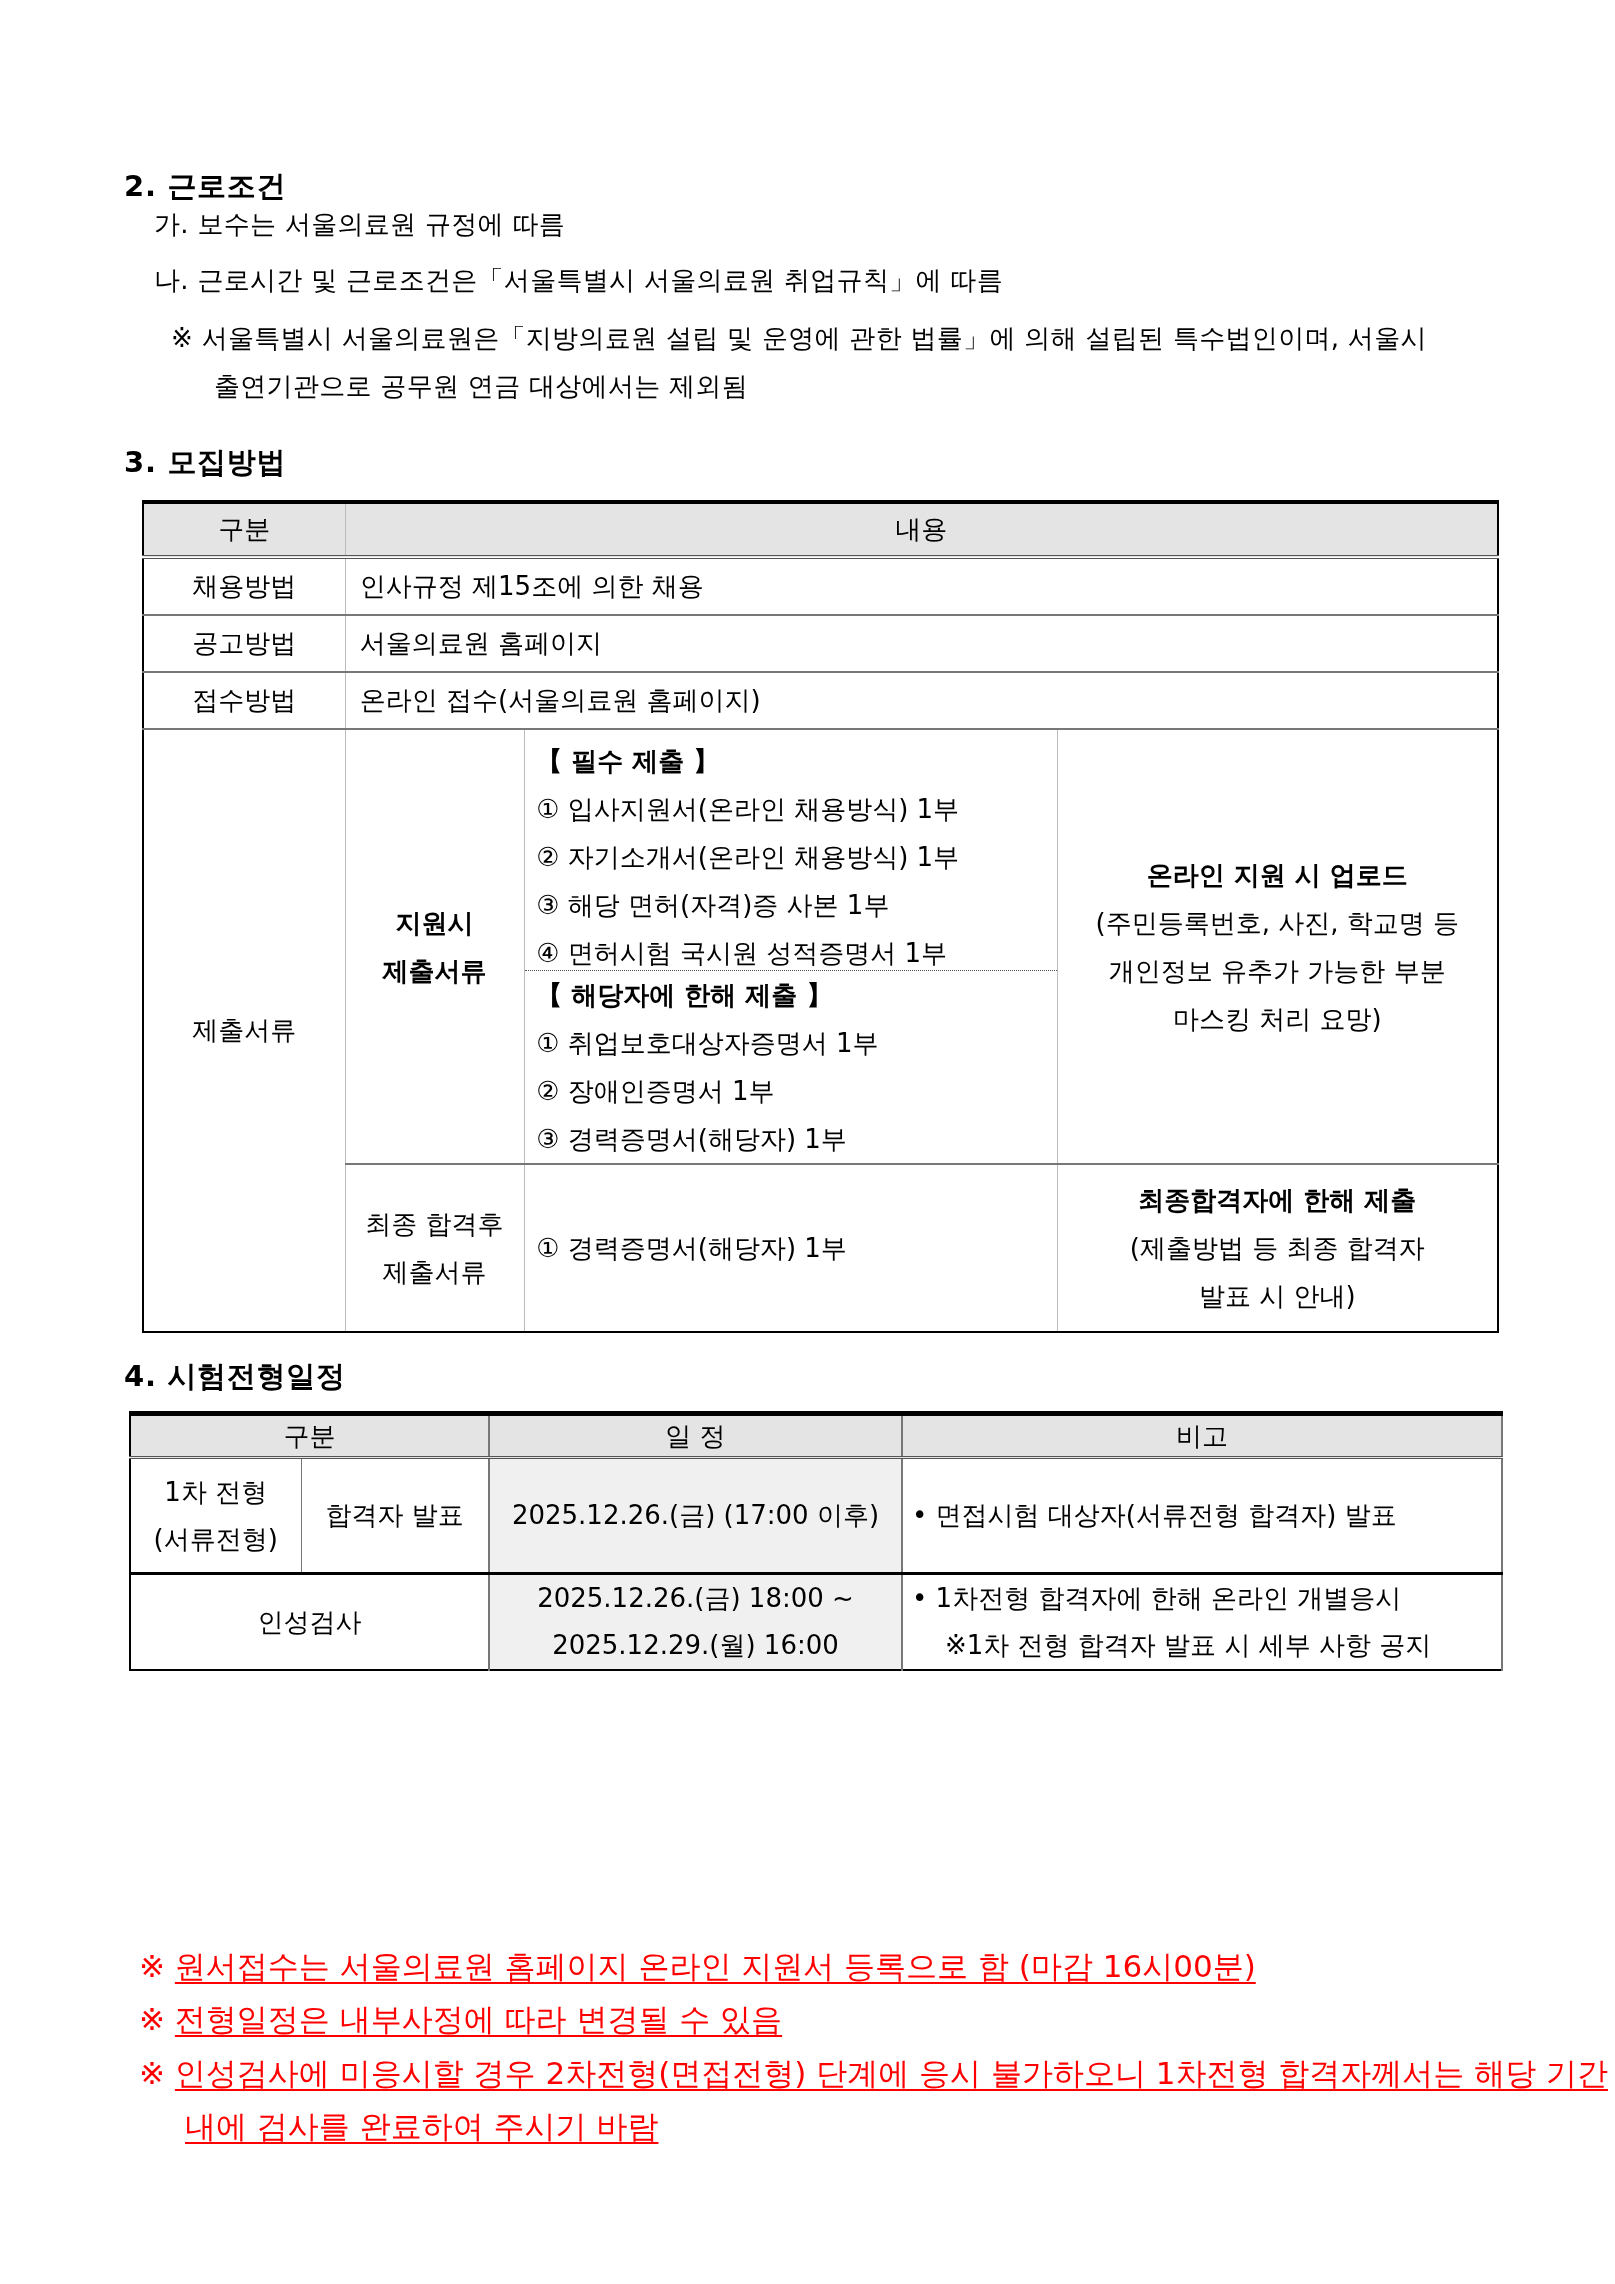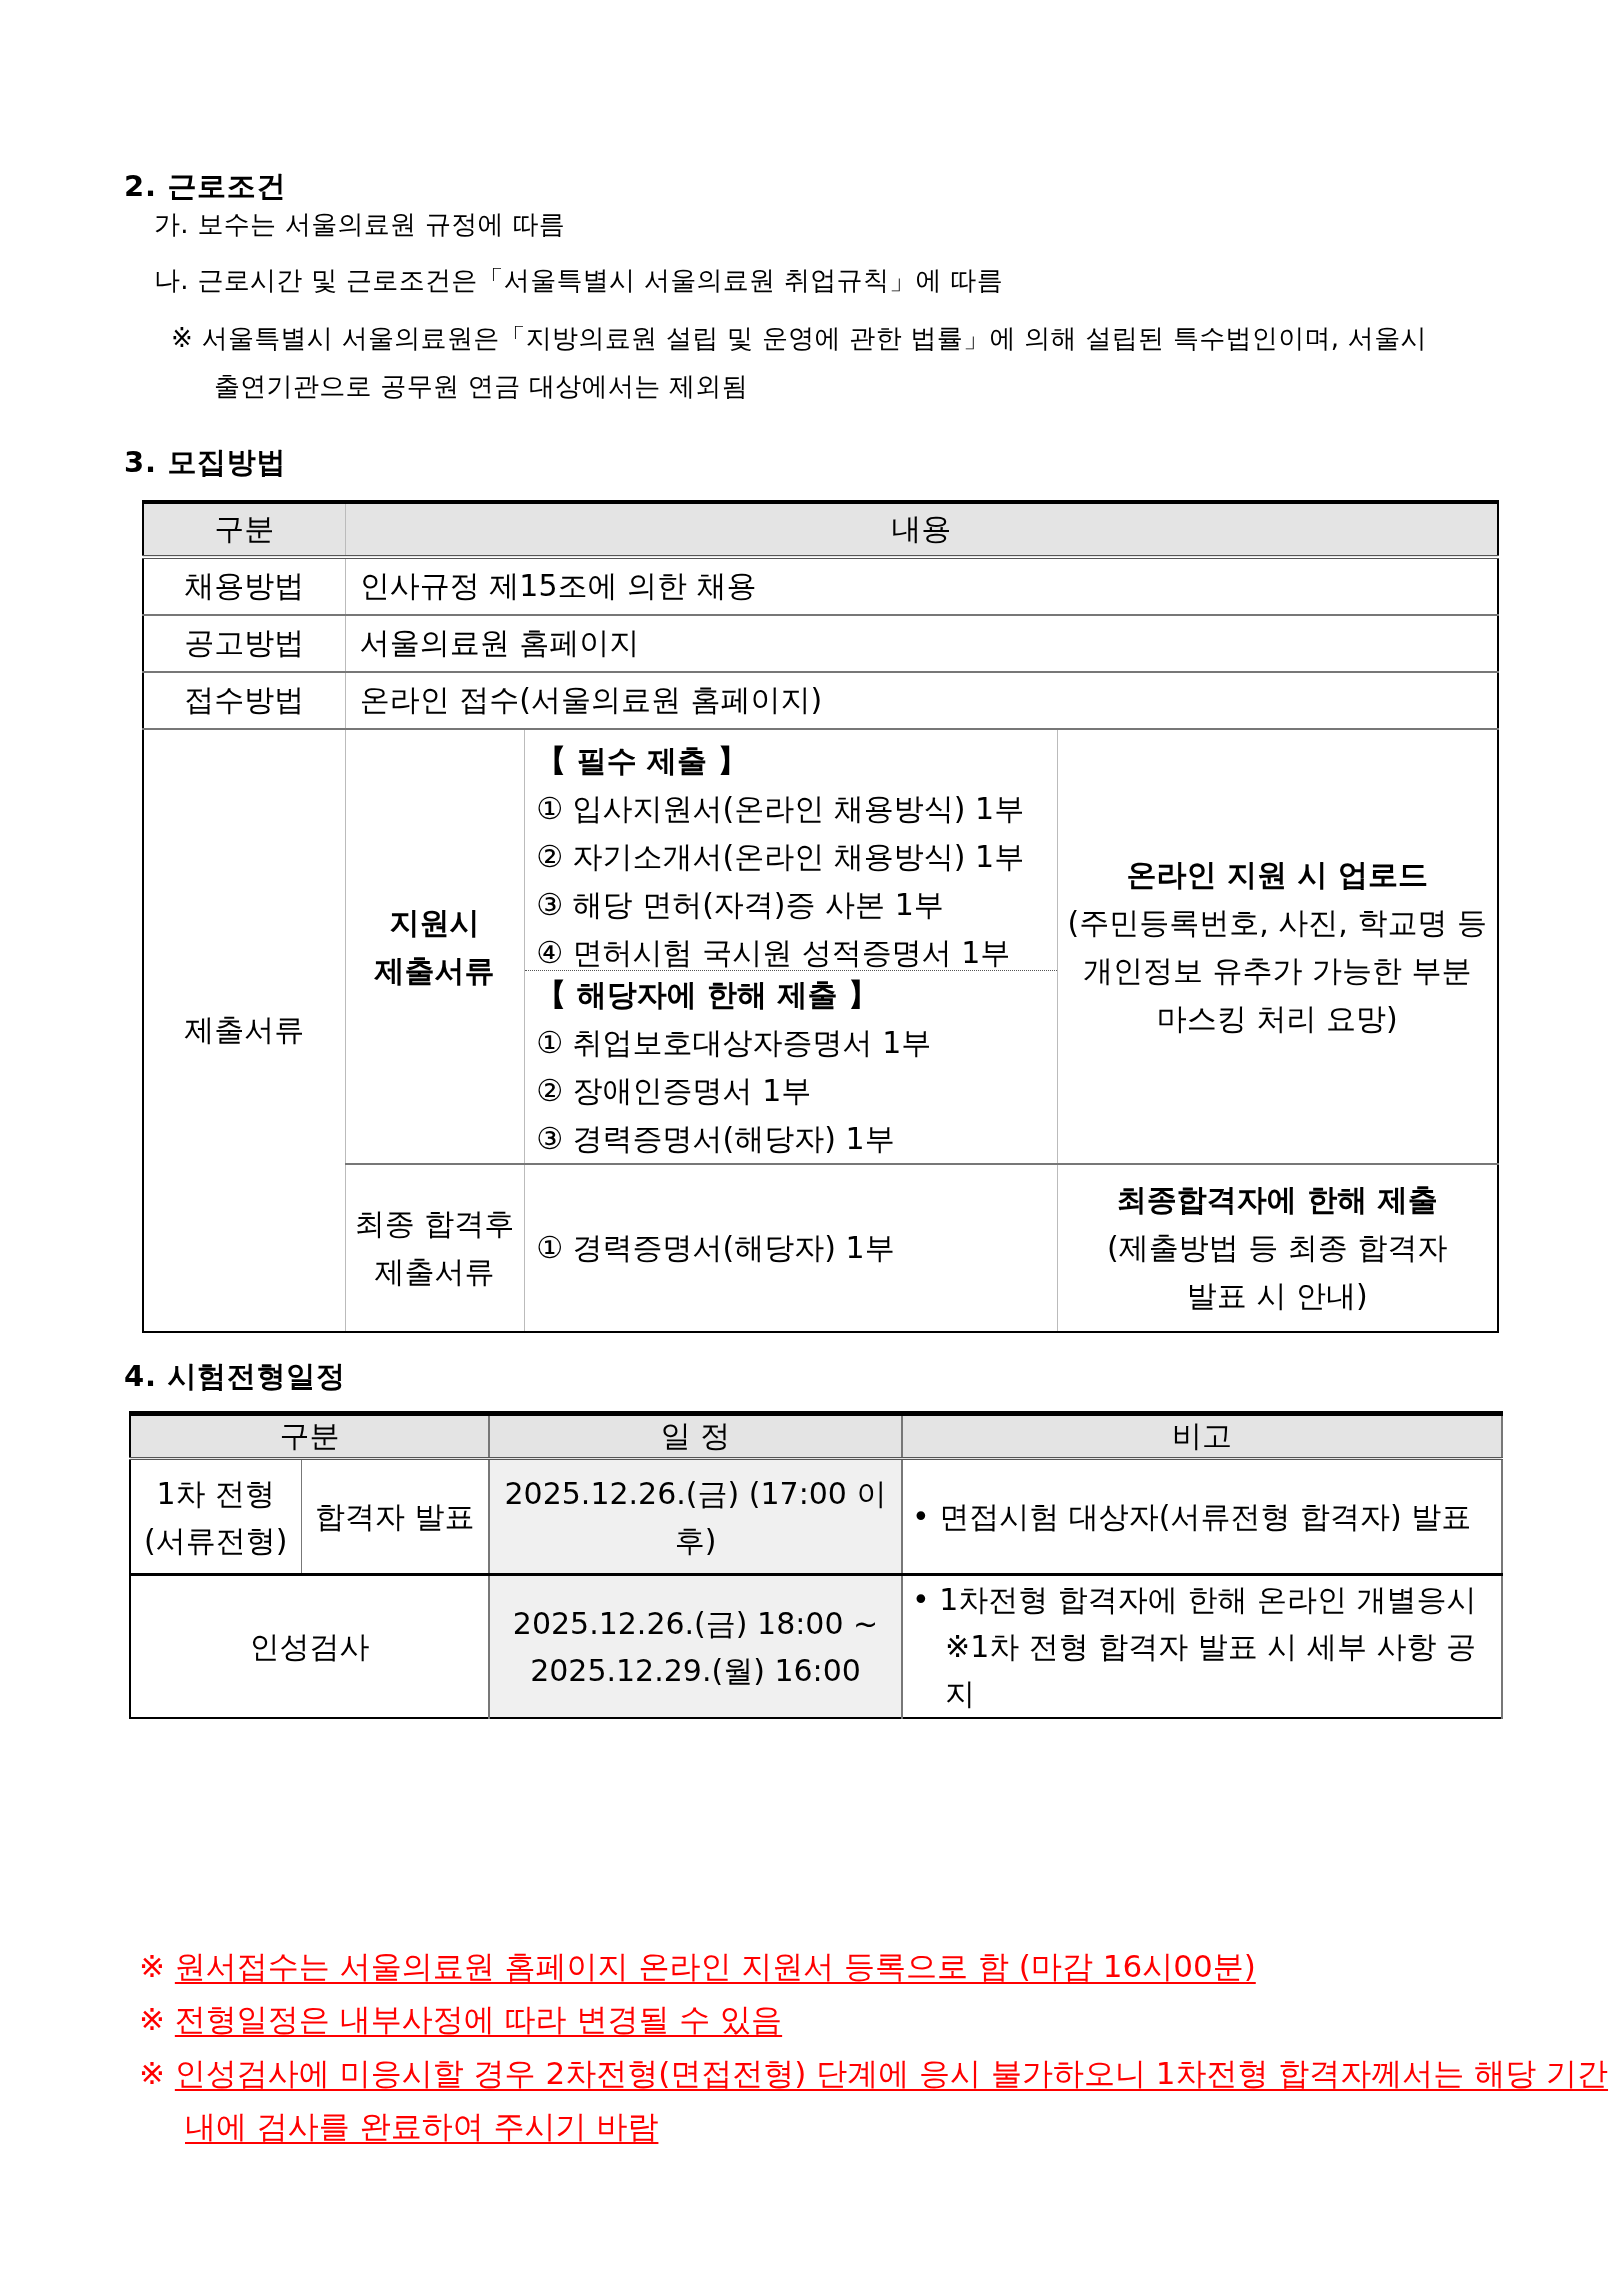--- a/index.html
+++ b/index.html
@@ -1,21 +1,21 @@
 <!DOCTYPE html>
 <html style="font-size:10.4px"><head>
 <meta charset="utf-8">
 <style>
   html, body { margin:0; padding:0; background:#ffffff; }
   body { width:1616px; height:2284px; position:relative; font-family:"DejaVu Sans", "Liberation Sans", sans-serif; color:#000; overflow:hidden; }
   .abs { position:absolute; }
   .h2 { font-size:29px; font-weight:bold; letter-spacing:0.7px; }
   .p { font-size:26px; white-space:nowrap; letter-spacing:0.3px; }
   table { border-collapse:collapse; position:absolute; table-layout:fixed; }
-  td, th { font-size:30px; font-weight:normal; padding:0; }
+  td, th { font-size:26px; font-weight:normal; padding:0; }
   
   #t3 { left:142px; top:500px; width:1357px; border:2.6px solid #000; border-top:4.6px solid #000; }
   #t3 th { background:#e4e4e4; height:51px; text-align:center; border-bottom:4.6px double #555; border-right:0.7px solid #bbb; }
   #t3 td { border-top:2px solid #777; border-right:0.7px solid #bbb; height:55px; }
   #t3 td.lab { text-align:center; }
   #t3 td.val { padding-left:14.3px; }
   .doc-list { padding:6.5px 0 0 11.7px; }
   .doc-list div { height:48px; line-height:48px; white-space:nowrap; }
   .center-bold { text-align:center; line-height:48px; }
   

